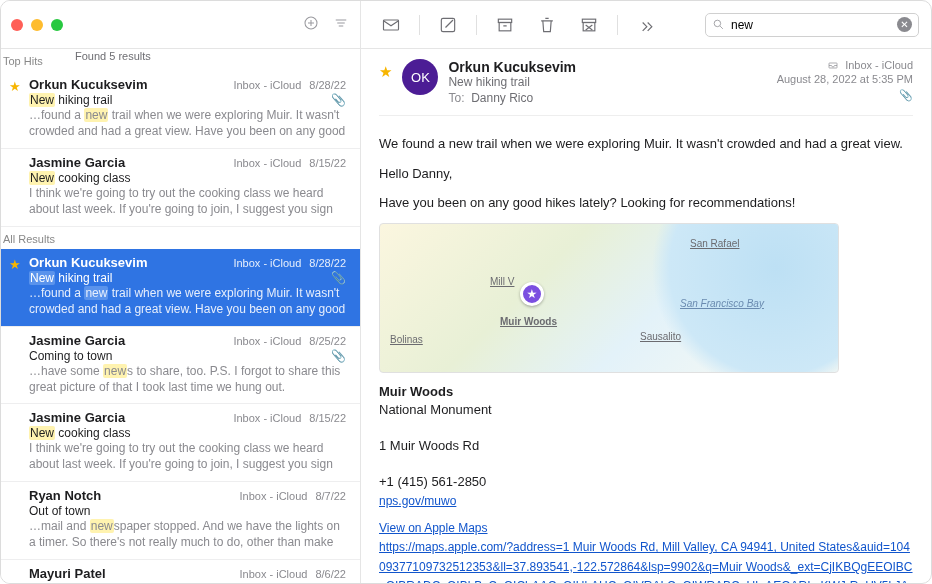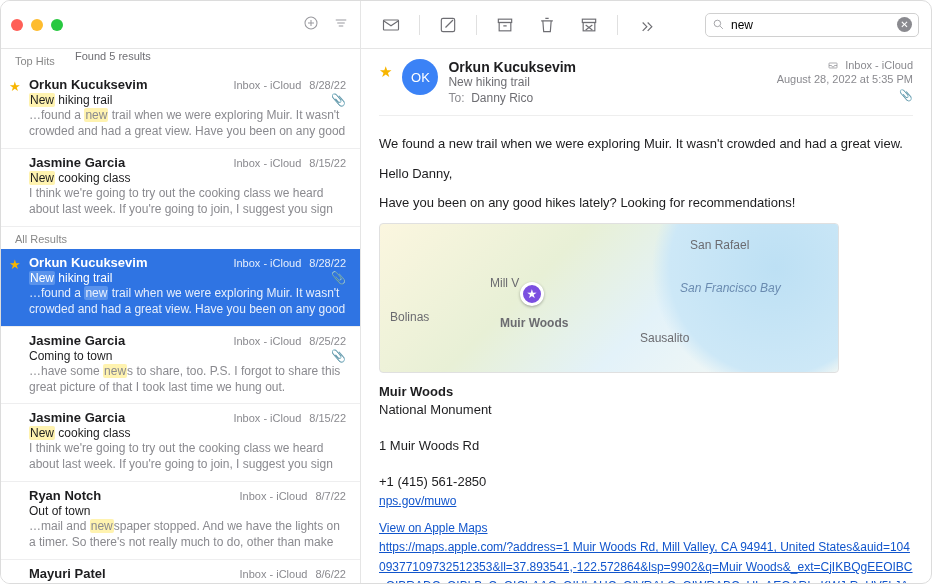--- a/index.html
+++ b/index.html
@@ -11,21 +11,21 @@
   .traffic { display: flex; gap: 8px; margin-right: 12px; }
   .dot { width: 12px; height: 12px; border-radius: 50%; }
   .dot.red { background: #ff5f57; }
   .dot.yellow { background: #febc2e; }
   .dot.green { background: #28c840; }
   .title-block { flex: 1; line-height: 1.15; }
   .title-main { font-weight: 600; font-size: 13px; }
   .title-sub { font-size: 11px; color: #6e6e73; margin-top: 48px; }
   .titlebar-icons { display: flex; gap: 12px; color: #9a9a9f; }
   .titlebar-icons svg { width: 18px; height: 18px; stroke: #9a9a9f; fill: none; stroke-width: 1.4; }
-  .section-header { font-size: 11px; color: #888; padding: 6px 14px 4px; font-weight: 500; }
+  .section-header { font-size: 11px; color: #888; padding: 6px 2px 4px; font-weight: 500; }
   .list { overflow-y: auto; flex: 1; }
   .item { padding: 6px 14px 8px 28px; border-bottom: 1px solid #eeeeef; position: relative; cursor: default; }
   .item .star { position: absolute; left: 8px; top: 8px; color: #f7b500; font-size: 13px; }
   .item.selected { background: #2f74e3; color: #fff; }
   .item .row1 { display: flex; align-items: baseline; }
   .item .sender { font-weight: 600; font-size: 13px; flex: 1; white-space: nowrap; overflow: hidden; text-overflow: ellipsis; }
   .item .loc { font-size: 11px; color: #8a8a8f; margin-right: 8px; }
   .item .date { font-size: 11px; color: #8a8a8f; }
   .item.selected .loc, .item.selected .date, .item.selected .preview { color: #e6eefc; }
   .item .subject { font-size: 12px; margin-top: 1px; white-space: nowrap; overflow: hidden; text-overflow: ellipsis; }
@@ -40,35 +40,35 @@
   .toolbar .tbtn { width: 36px; height: 28px; display: flex; align-items: center; justify-content: center; border-radius: 4px; }
   .toolbar svg { width: 20px; height: 20px; fill: none; stroke: #6e6e73; stroke-width: 1.4; }
   .tdiv { width: 1px; height: 20px; background: #e0e0e0; margin: 0 4px; }
   .searchbox { flex: 1; max-width: 214px; margin-left: auto; height: 24px; border: 1px solid #d0d0d0; border-radius: 5px; display: flex; align-items: center; padding: 0 6px; background: #fff; }
   .searchbox svg { width: 13px; height: 13px; stroke: #8a8a8f; }
   .searchbox input { border: none; outline: none; flex: 1; font-size: 12px; padding: 0 6px; background: transparent; }
   .searchbox .clear { width: 15px; height: 15px; border-radius: 50%; background: #8a8a8f; color: #fff; display: flex; align-items: center; justify-content: center; font-size: 10px; cursor: pointer; }
   .content { flex: 1; overflow-y: auto; padding: 10px 18px 18px 18px; }
   .msg-header { display: flex; align-items: flex-start; gap: 10px; }
   .msg-header .star { color: #f7b500; font-size: 15px; margin-top: 4px; }
-  .avatar { width: 36px; height: 36px; border-radius: 50%; background: #3b82f6; color: #fff; display: flex; align-items: center; justify-content: center; font-size: 13px; font-weight: 500; }
+  .avatar { width: 36px; height: 36px; border-radius: 50%; background: #4c1d95; color: #fff; display: flex; align-items: center; justify-content: center; font-size: 13px; font-weight: 500; }
   .msg-meta { flex: 1; }
   .msg-sender { font-weight: 600; font-size: 14px; }
   .msg-subject { font-size: 12px; color: #6e6e73; }
   .msg-to { font-size: 12px; color: #6e6e73; margin-top: 2px; }
   .msg-to .lbl { color: #8a8a8f; }
   .msg-right { text-align: right; font-size: 11px; color: #8a8a8f; }
   .msg-right .mailbox-row { display:flex; align-items:center; justify-content:flex-end; gap:6px; margin-bottom:2px;}
   .msg-right svg { width: 12px; height: 12px; stroke: #8a8a8f; fill:none; stroke-width:1.4;}
   .body { margin-top: 18px; font-size: 13px; line-height: 1.5; }
   .body p { margin-bottom: 10px; }
   .map { width: 460px; height: 150px; border-radius: 4px; margin: 6px 0 10px; position: relative; overflow: hidden; background: linear-gradient(135deg,#fbf6df 0%, #e8f0d6 35%, #e3f2f9 60%, #fafaf2 100%); border:1px solid #e0e0e0;}
   .map .water { position:absolute; right:0; top:0; bottom:0; width:45%; background: radial-gradient(circle at 70% 30%, #bde0f4 0%, #cde8f7 60%, transparent 70%); }
   .map .pin { position:absolute; left:140px; top:58px; width:24px; height:24px; border-radius:50%; background:#7b4fe0; border:3px solid #fff; box-shadow:0 1px 3px rgba(0,0,0,.3); display:flex;align-items:center;justify-content:center;color:#fff;font-size:12px;}
-  .map .lbl { position:absolute; font-size:12px; color:#6b6b70; }
+  .map .lbl { position:absolute; font-size:10px; color:#6b6b70;text-decoration:underline; }
   .place-block { font-size: 13px; line-height: 1.4; margin-bottom: 8px; }
   .place-block .name { font-weight: 600; }
   a.link { color: #1155cc; text-decoration: underline; font-size: 12px; word-break: break-all; }
   .divider-h { border-top:1px solid #eee; margin: 10px 0 14px; }
 </style>
 </head>
 <body>
 
 <div class="window">
 
@@ -260,22 +260,22 @@
         <p>Hello Danny,</p>
         <p>Have you been on any good hikes lately? Looking for recommendations!</p>
 
         <div class="map">
           <div class="water"></div>
           <div class="pin">★</div>
           <div class="lbl" style="left:110px;top:50px;">Mill V</div>
           <div class="lbl" style="left:120px;top:90px;font-weight:600;">Muir Woods</div>
           <div class="lbl" style="left:310px;top:12px;">San Rafael</div>
           <div class="lbl" style="left:260px;top:105px;">Sausalito</div>
-          <div class="lbl" style="left:10px;top:84px;">Bolinas</div>
-          <div class="lbl" style="left:300px;top:55px;font-style:italic;color:#6a8bb0;">San Francisco Bay</div>
+          <div class="lbl" style="left:10px;top:108px;">Bolinas</div>
+          <div class="lbl" style="left:300px;top:72px;font-style:italic;color:#6a8bb0;">San Francisco Bay</div>
         </div>
 
         <div class="place-block">
           <div class="name">Muir Woods</div>
           <div>National Monument</div>
           <br>
           <div>1 Muir Woods Rd</div>
           <br>
           <div>+1 (415) 561-2850</div>
           <a href="#" class="link">nps.gov/muwo</a>

